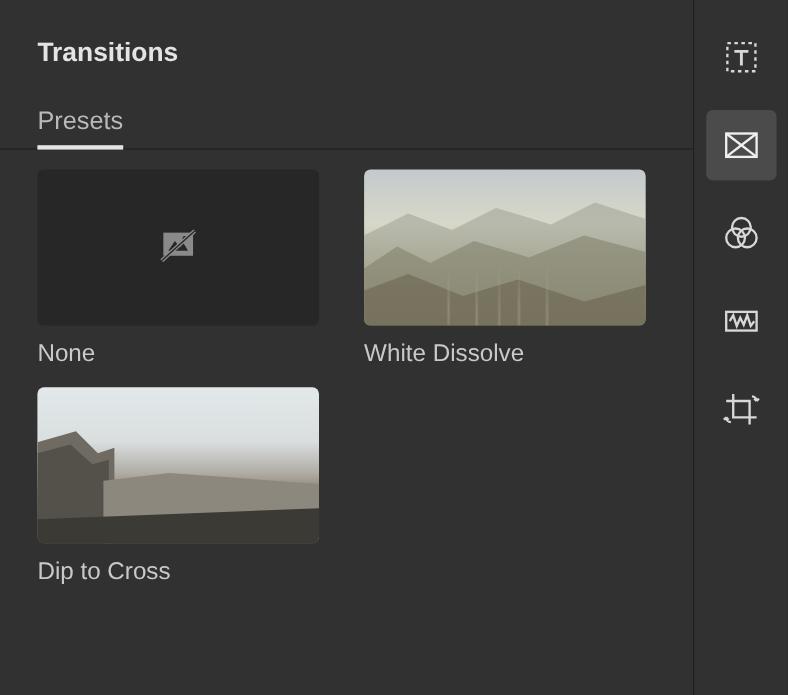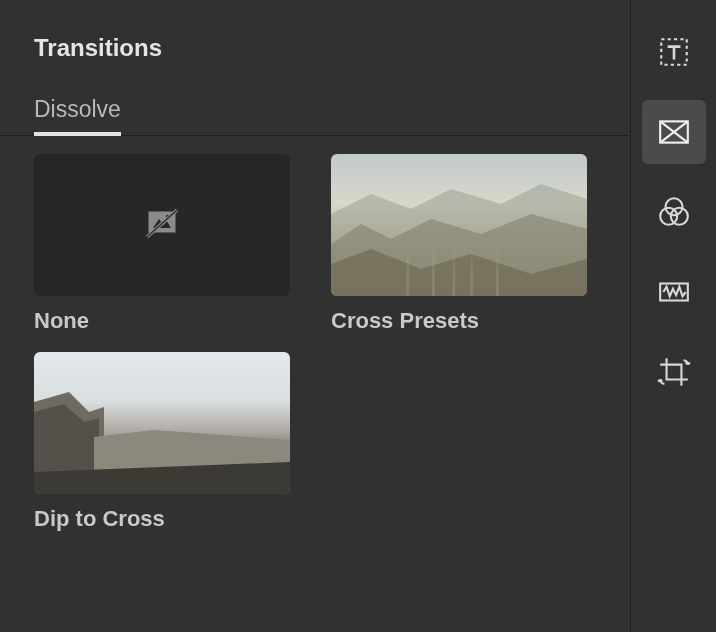--- a/index.html
+++ b/index.html
@@ -48,21 +48,20 @@
     background: #e4e4e4;
   }
   .grid {
     padding: 18px 34px;
     display: grid;
     grid-template-columns: 1fr 1fr;
     gap: 18px 32px;
   }
   .item {
     cursor: pointer;
-    font-weight: bold;
   }
   .thumb {
     width: 256px;
     height: 142px;
     border-radius: 6px;
     overflow: hidden;
     position: relative;
     display: flex;
     align-items: center;
     justify-content: center;
@@ -146,21 +145,21 @@
 </style>
 </head>
 <body>
 
 <div class="main">
   <div class="header">
     <div class="title">Transitions</div>
   </div>
   <div class="tabs">
     <div class="tab active">
-      <span>Dissolve</span>
+      <span>Presets</span>
     </div>
   </div>
 
   <div class="grid">
 
     <div class="item">
       <div class="thumb thumb-none">
         <svg class="none-icon" viewBox="0 0 24 24">
           <path d="M21 3H3v14h18V3zM3 17l2 4h14l2-4" fill="none"></path>
           <rect x="3" y="3" width="18" height="14" fill="#8a8a8a"></rect>
@@ -177,21 +176,21 @@
       <div class="thumb thumb-cross">
         <div class="mountains">
           <svg viewBox="0 0 256 142" preserveAspectRatio="none">
             <path d="M0,60 L40,40 L80,55 L120,35 L170,50 L210,30 L256,45 L256,142 L0,142 Z" fill="#9ca093" opacity="0.55"></path>
             <path d="M0,90 L30,70 L60,85 L100,65 L150,80 L200,60 L256,75 L256,142 L0,142 Z" fill="#7d7e6a" opacity="0.55"></path>
             <path d="M0,142 L0,110 L40,95 L90,115 L140,100 L200,120 L256,105 L256,142 Z" fill="#6a6450" opacity="0.6"></path>
           </svg>
         </div>
         <div class="grass"></div>
       </div>
-      <div class="item-label">Cross Presets</div>
+      <div class="item-label">White Dissolve</div>
     </div>
 
     <div class="item">
       <div class="thumb thumb-black">
         <svg viewBox="0 0 256 142" preserveAspectRatio="none">
           <path d="M0,50 L35,40 L55,60 L70,55 L70,142 L0,142 Z" fill="#6f6b62"></path>
           <path d="M0,60 L30,52 L50,70 L65,66 L65,142 L0,142 Z" fill="#54514a"></path>
           <path d="M60,85 L120,78 L256,88 L256,142 L60,142 Z" fill="#8c887e"></path>
           <path d="M0,120 L256,110 L256,142 L0,142 Z" fill="#3c3a35"></path>
         </svg>

